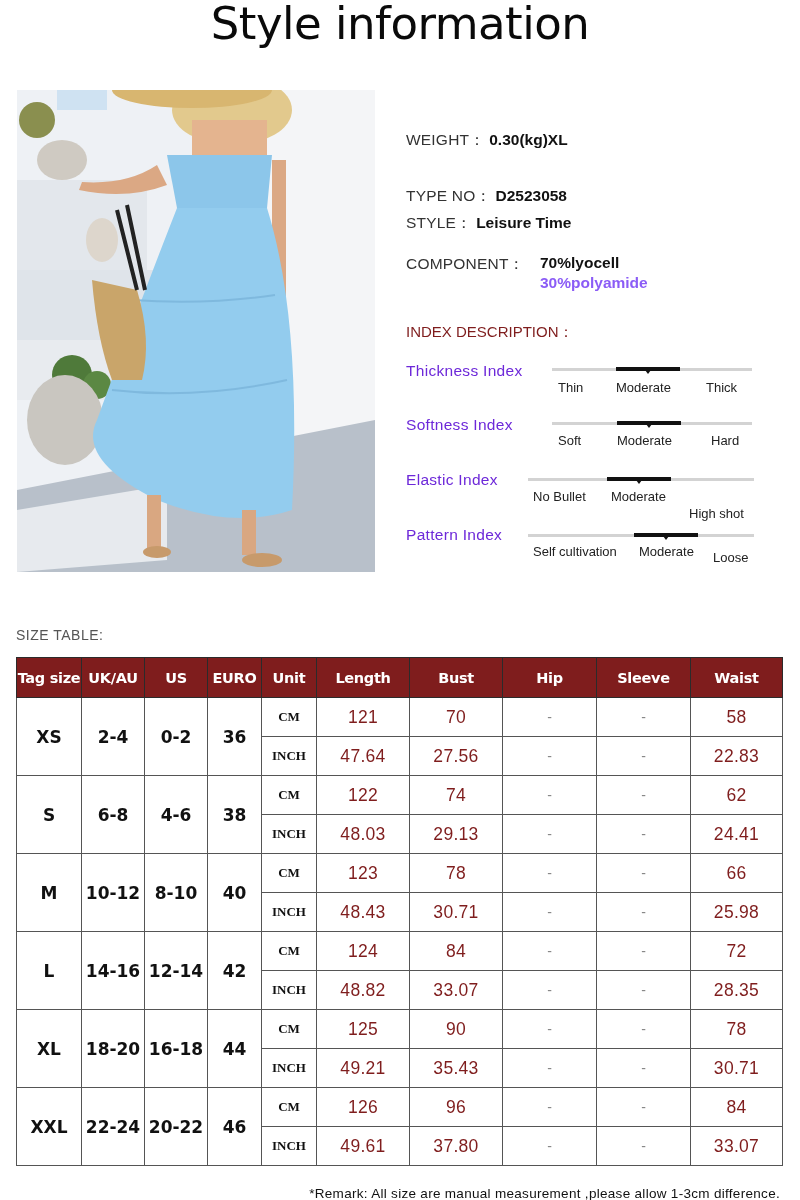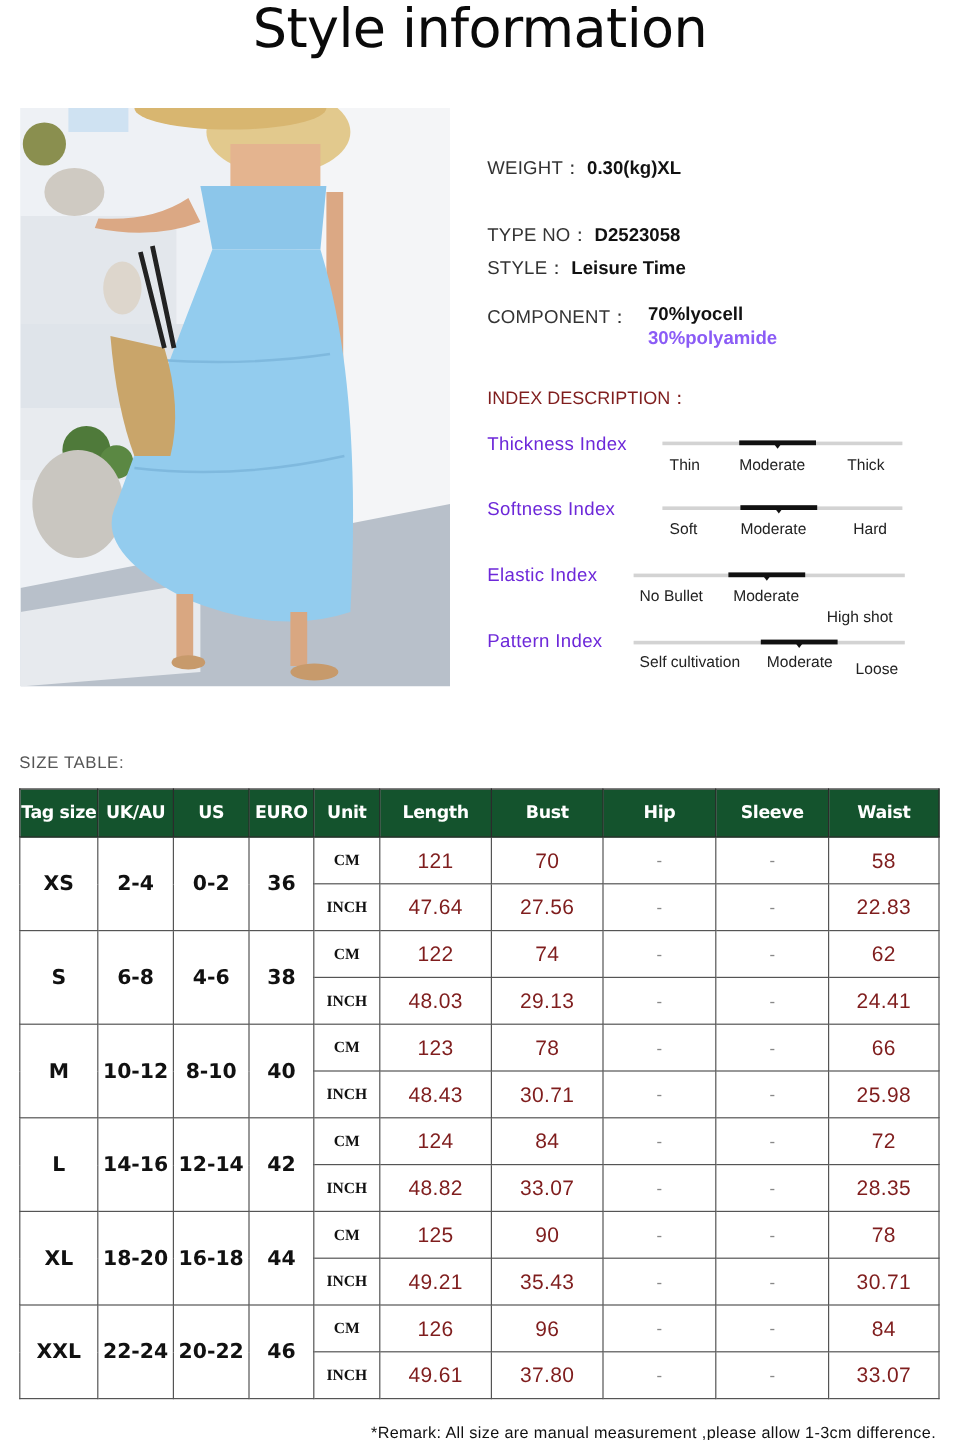--- a/index.html
+++ b/index.html
@@ -38,21 +38,21 @@
     }
     .index-opt { position: absolute; font-size: 13px; color: #222; white-space: nowrap; }
 
     
     .size-title { position: absolute; left: 16px; top: 627px; font-size: 14px; color: #555; letter-spacing: 0.5px; }
     table.size-table {
       position: absolute; left: 16px; top: 657px; width: 766px;
       border-collapse: collapse; table-layout: fixed;
     }
     .size-table th {
-      background: #14532d; color: #fff; font-weight: bold; font-size: 14.5px;
+      background: #7f1d1d; color: #fff; font-weight: bold; font-size: 14.5px;
       height: 40px; border: 1px solid #2b2b2b; text-align: center; vertical-align: middle;
       font-family: "DejaVu Sans", sans-serif; letter-spacing: -0.3px;
     }
     .size-table td {
       border: 1px solid #555; text-align: center; vertical-align: middle;
       height: 39px; font-size: 17px; color: #222;
     }
     .size-table td.tag, .size-table td.uk, .size-table td.us, .size-table td.euro {
       font-weight: bold; font-size: 17px; font-family: "DejaVu Sans", sans-serif; color: #111;
     }

